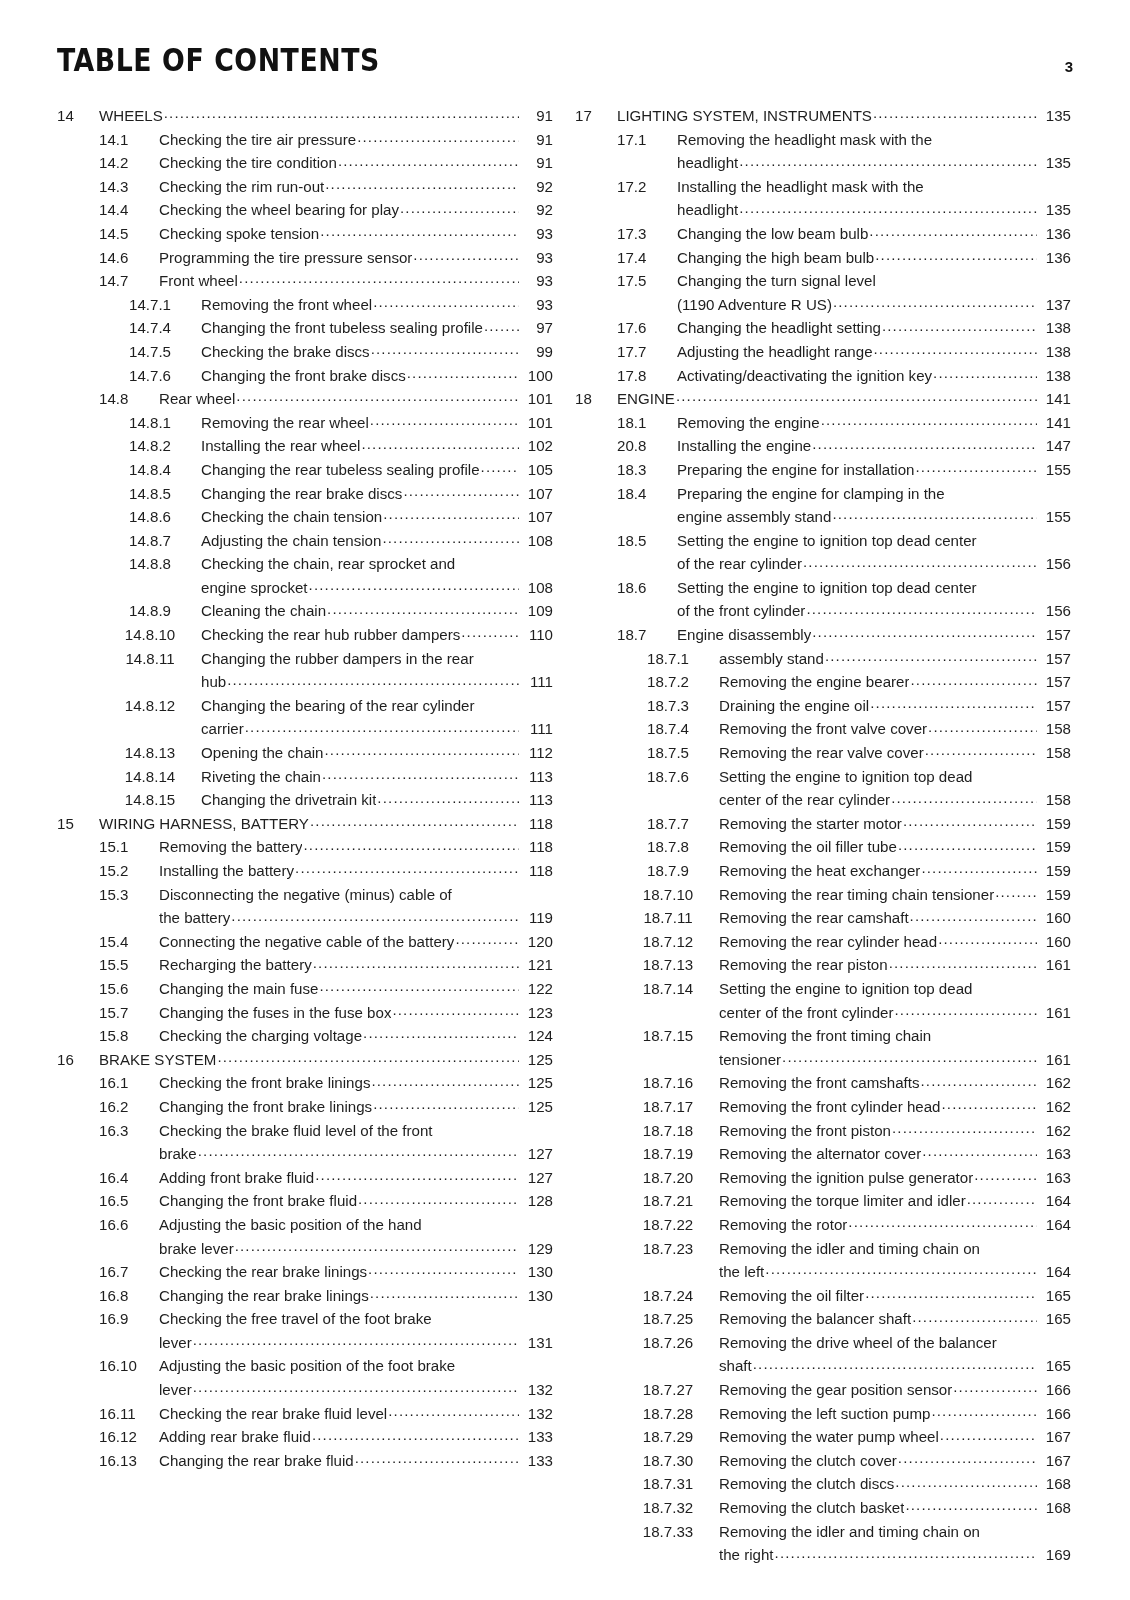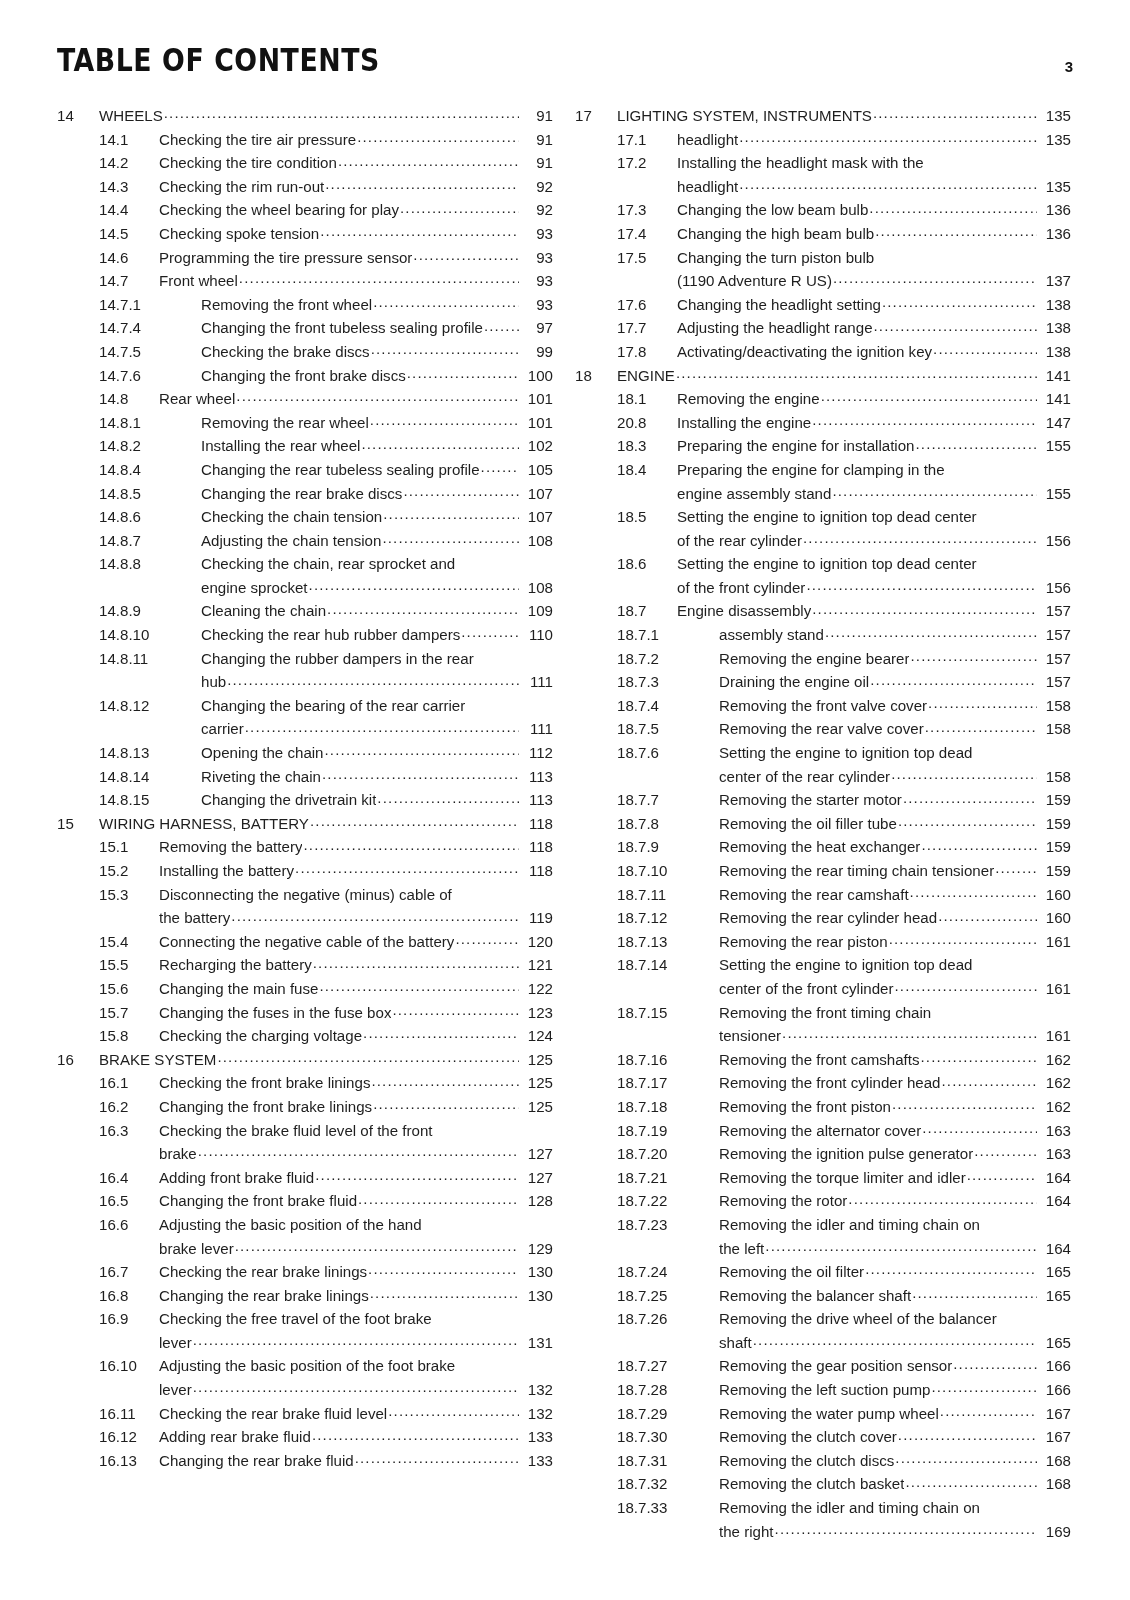--- a/index.html
+++ b/index.html
@@ -80,21 +80,21 @@
   }
 
   
   .lvl0 > .toc-num { width: 42px; padding-left: 0px; }
   .lvl0 > .toc-body { }
 
   
   .lvl1 > .toc-num { width: 60px; padding-left: 42px; }
 
   
-  .lvl2 > .toc-num { width: 102px; padding-left: 42px; }
+  .lvl2 > .toc-num { width: 102px; padding-left: 42px; text-align: center; }
 
   
   .line {
     display: flex;
     align-items: baseline;
     width: 100%;
   }
   .line-text {
     flex: 0 1 auto;
     overflow: hidden;
@@ -378,21 +378,21 @@
               <span class="line-text">hub</span>
               <span class="leader"></span>
               <span class="pg">111</span>
             </div>
           </div>
         </div>
         <div class="toc-entry lvl2">
           <div class="toc-num">14.8.12</div>
           <div class="toc-body">
             <div class="line cont-first">
-              <span class="line-text">Changing the bearing of the rear carrier</span>
+              <span class="line-text">Changing the bearing of the rear cylinder</span>
               <span class="leader"></span>
               <span class="pg">111</span>
             </div>
             <div class="line">
               <span class="line-text">carrier</span>
               <span class="leader"></span>
               <span class="pg">111</span>
             </div>
           </div>
         </div>
@@ -689,20 +689,25 @@
             <div class="line">
               <span class="line-text">LIGHTING SYSTEM, INSTRUMENTS</span>
               <span class="leader"></span>
               <span class="pg">135</span>
             </div>
           </div>
         </div>
         <div class="toc-entry lvl1">
           <div class="toc-num">17.1</div>
           <div class="toc-body">
+            <div class="line cont-first">
+              <span class="line-text">Removing the headlight mask with the</span>
+              <span class="leader"></span>
+              <span class="pg">135</span>
+            </div>
             <div class="line">
               <span class="line-text">headlight</span>
               <span class="leader"></span>
               <span class="pg">135</span>
             </div>
           </div>
         </div>
         <div class="toc-entry lvl1">
           <div class="toc-num">17.2</div>
           <div class="toc-body">
@@ -735,21 +740,21 @@
               <span class="line-text">Changing the high beam bulb</span>
               <span class="leader"></span>
               <span class="pg">136</span>
             </div>
           </div>
         </div>
         <div class="toc-entry lvl1">
           <div class="toc-num">17.5</div>
           <div class="toc-body">
             <div class="line cont-first">
-              <span class="line-text">Changing the turn piston bulb</span>
+              <span class="line-text">Changing the turn signal level</span>
               <span class="leader"></span>
               <span class="pg">137</span>
             </div>
             <div class="line">
               <span class="line-text">(1190 Adventure R US)</span>
               <span class="leader"></span>
               <span class="pg">137</span>
             </div>
           </div>
         </div>

